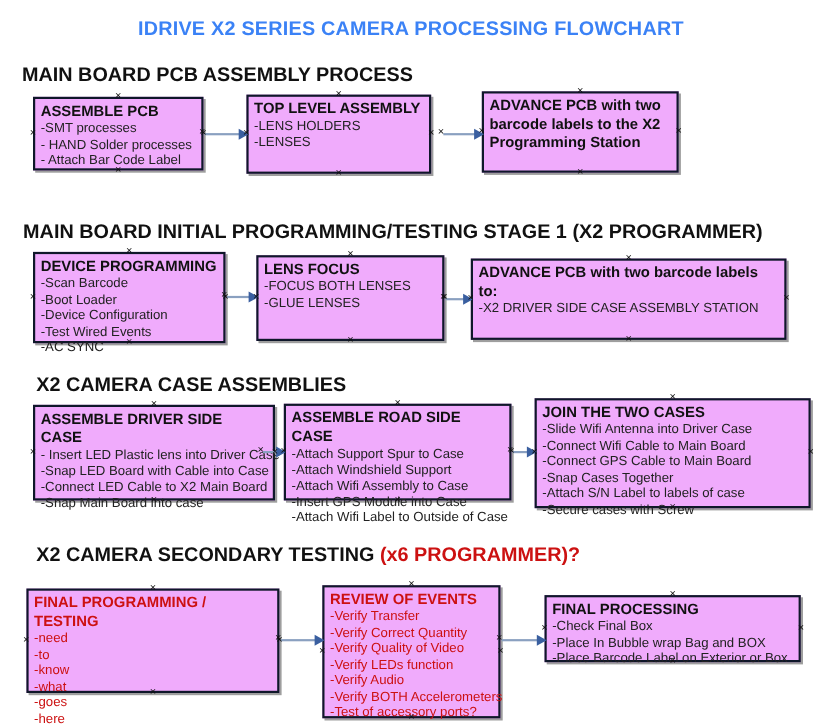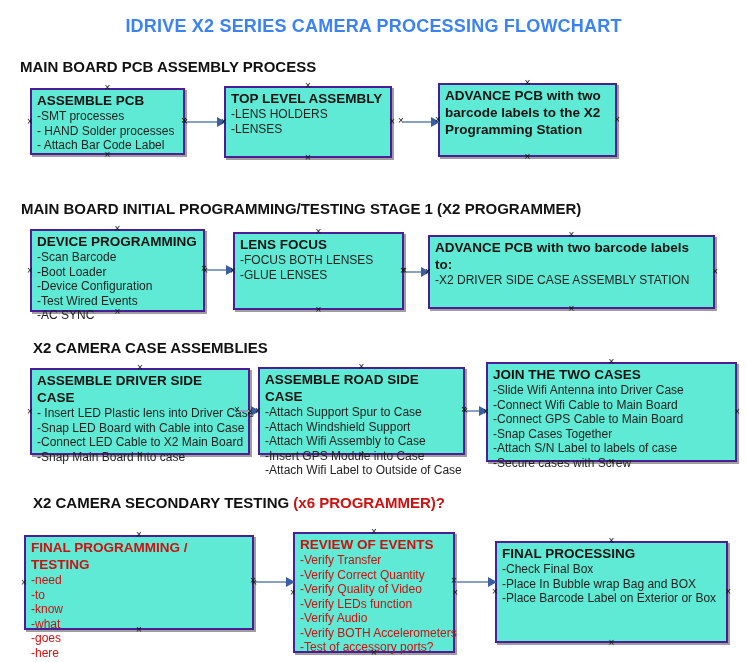--- a/index.html
+++ b/index.html
@@ -5,25 +5,25 @@
   html,body{margin:0;padding:0;background:#ffffff;}
   #canvas{
     position:relative;width:747px;height:662px;background:#ffffff;overflow:hidden;
     font-family:"Liberation Sans", sans-serif;color:#1a1a1a;
   }
   .page-title{
     position:absolute;left:0;top:16px;width:747px;text-align:center;
     font-size:18px;font-weight:bold;letter-spacing:0.2px;color:#3b82f6;
   }
   .section-heading{
-    position:absolute;font-size:15px;font-weight:bold;color:#111;white-space:nowrap;text-align:right;
+    position:absolute;font-size:18px;font-weight:bold;color:#111;white-space:nowrap;text-align:right;
   }
   .section-heading .accent{color:#cc1111;}
   .flow-box{
-    position:absolute;background:#5eead4;border:2px solid #4c1d95;
+    position:absolute;background:#f0abfc;border:2px solid #0f172a;
     box-shadow:2px 2px 0 #9e9e9e;box-sizing:border-box;
     padding:2px 5px 2px 5px;
   }
   .flow-box .box-title{
     font-size:13.5px;font-weight:bold;line-height:17px;color:#111;
   }
   .flow-box .box-item{
     font-size:12px;line-height:14.5px;color:#222;white-space:nowrap;
   }
   .flow-box.red .box-title, .flow-box.red .box-item{color:#cc1111;}
@@ -208,21 +208,21 @@
     <div class="box-title">REVIEW OF EVENTS</div>
     <div class="box-item">-Verify Transfer</div>
     <div class="box-item">-Verify Correct Quantity</div>
     <div class="box-item">-Verify Quality of Video</div>
     <div class="box-item">-Verify LEDs function</div>
     <div class="box-item">-Verify Audio</div>
     <div class="box-item">-Verify BOTH Accelerometers</div>
     <div class="box-item">-Test of accessory ports?</div>
   </div>
 
-  <div class="flow-box" style="left:495px;top:541px;width:233px;height:102px;">
+  <div class="flow-box" style="left:495px;top:541px;width:233px;height:61px;">
     <span class="handle h-top"></span>
     <span class="handle h-bottom"></span>
     <span class="handle h-left"></span>
     <span class="handle h-right"></span>
     <div class="box-title">FINAL PROCESSING</div>
     <div class="box-item"> -Check Final Box</div>
     <div class="box-item">-Place In Bubble wrap Bag and BOX</div>
     <div class="box-item">-Place Barcode Label on Exterior or Box</div>
   </div>
 

